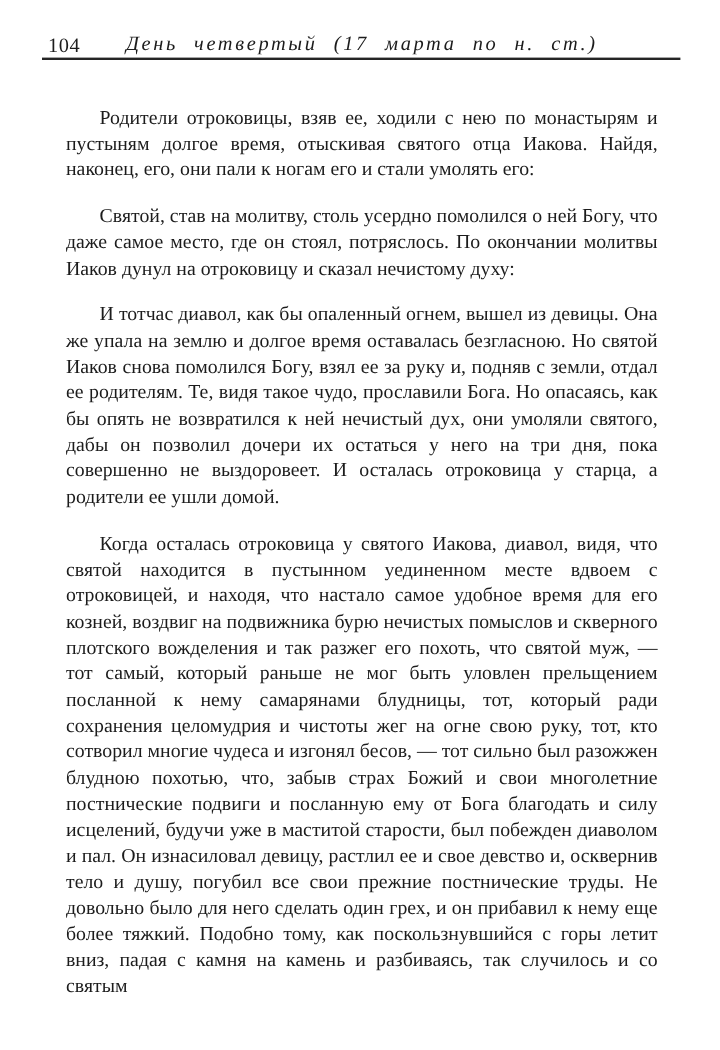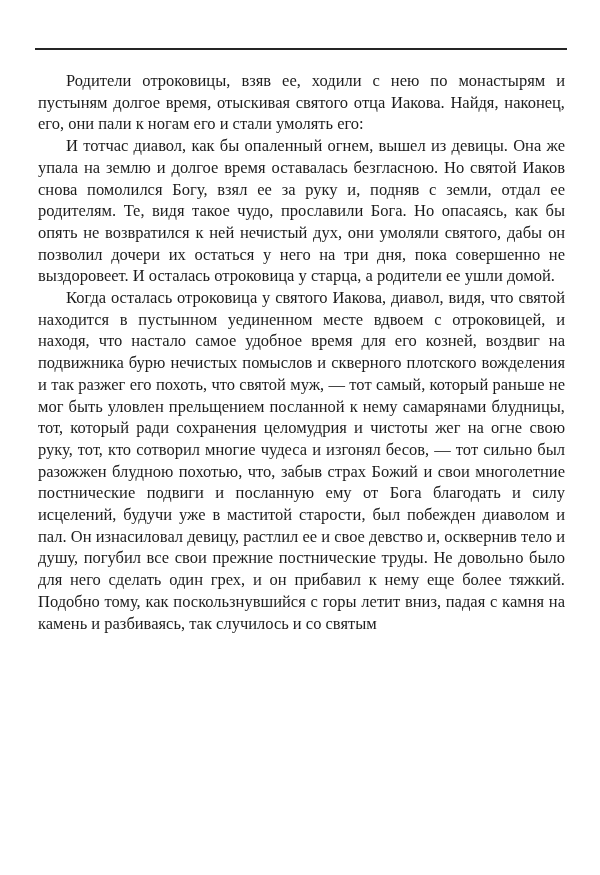--- a/index.html
+++ b/index.html
@@ -55,35 +55,40 @@
   }
   .page-body {
     position: absolute;
     top: 70px;
     left: 38px;
     right: 35px;
     bottom: 15px;
     overflow: hidden;
   }
   .page-body p {
-    margin: 0;
+    margin: 17px;
     font-size: 16.5px;
     line-height: 21.7px;
     text-align: justify;
     text-indent: 28px;
     color: #1c1c1c;
   }
 </style>
 </head>
 <body>
 
 <div class="book-page">
 
+  <div class="page-header">
+    <span class="page-number">104</span>
+    <span class="running-title">День четвертый (17 марта по н. ст.)</span>
+  </div>
 
   <div class="header-rule"></div>
 
   <div class="page-body">
     <p>Родители отроковицы, взяв ее, ходили с нею по монастырям и пустыням долгое время, отыскивая святого отца Иакова. Найдя, наконец, его, они пали к ногам его и стали умолять его:</p>
+    <p>Святой, став на молитву, столь усердно помолился о ней Богу, что даже самое место, где он стоял, потряслось. По окончании молитвы Иаков дунул на отроковицу и сказал нечистому духу:</p>
     <p>И тотчас диавол, как бы опаленный огнем, вышел из девицы. Она же упала на землю и долгое время оставалась безгласною. Но святой Иаков снова помолился Богу, взял ее за руку и, подняв с земли, отдал ее родителям. Те, видя такое чудо, прославили Бога. Но опасаясь, как бы опять не возвратился к ней нечистый дух, они умоляли святого, дабы он позволил дочери их остаться у него на три дня, пока совершенно не выздоровеет. И осталась отроковица у старца, а родители ее ушли домой.</p>
     <p>Когда осталась отроковица у святого Иакова, диавол, видя, что святой находится в пустынном уединенном месте вдвоем с отроковицей, и находя, что настало самое удобное время для его козней, воздвиг на подвижника бурю нечистых помыслов и скверного плотского вожделения и так разжег его похоть, что святой муж, — тот самый, который раньше не мог быть уловлен прельщением посланной к нему самарянами блудницы, тот, который ради сохранения целомудрия и чистоты жег на огне свою руку, тот, кто сотворил многие чудеса и изгонял бесов, — тот сильно был разожжен блудною похотью, что, забыв страх Божий и свои многолетние постнические подвиги и посланную ему от Бога благодать и силу исцелений, будучи уже в маститой старости, был побежден диаволом и пал. Он изнасиловал девицу, растлил ее и свое девство и, осквернив тело и душу, погубил все свои прежние постнические труды. Не довольно было для него сделать один грех, и он прибавил к нему еще более тяжкий. Подобно тому, как поскользнувшийся с горы летит вниз, падая с камня на камень и разбиваясь, так случилось и со святым</p>
   </div>
 
 </div>
 
 </body></html>

